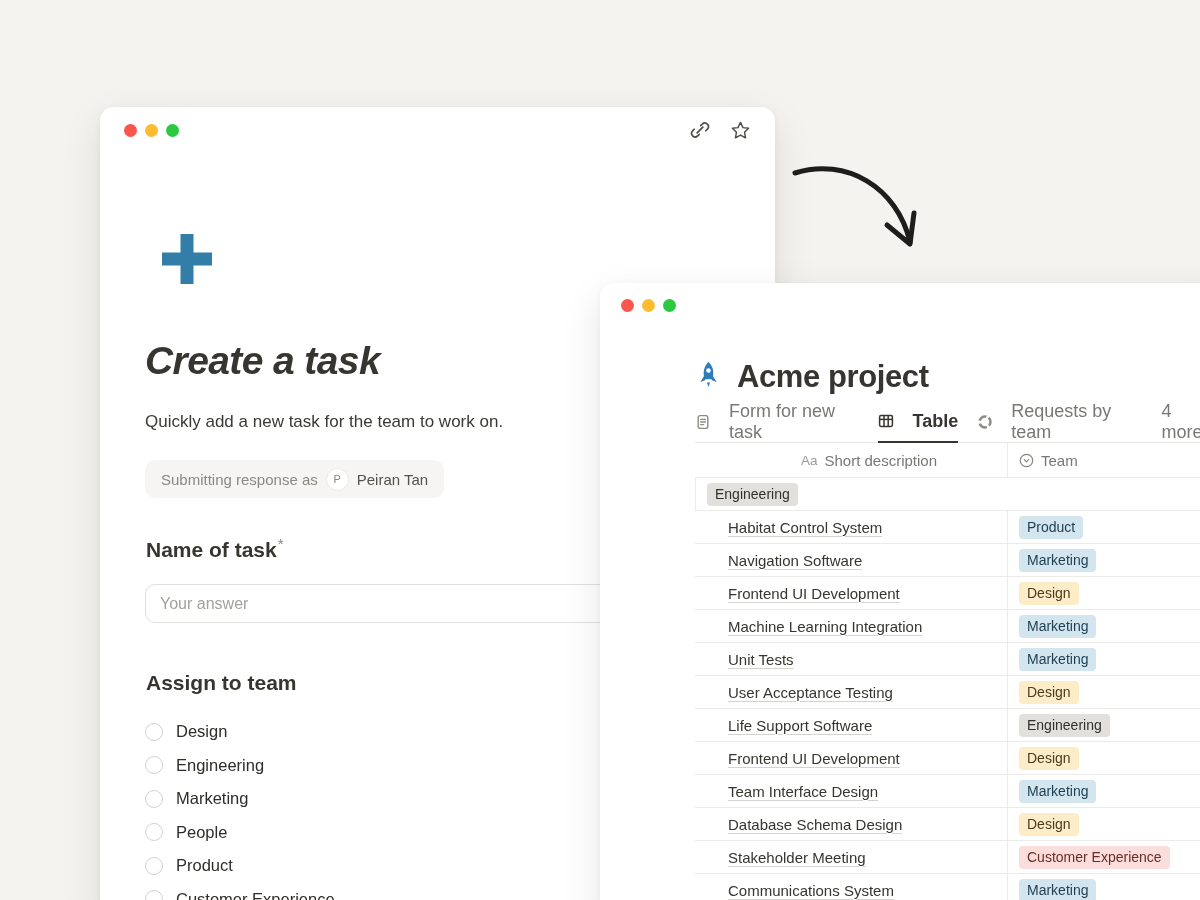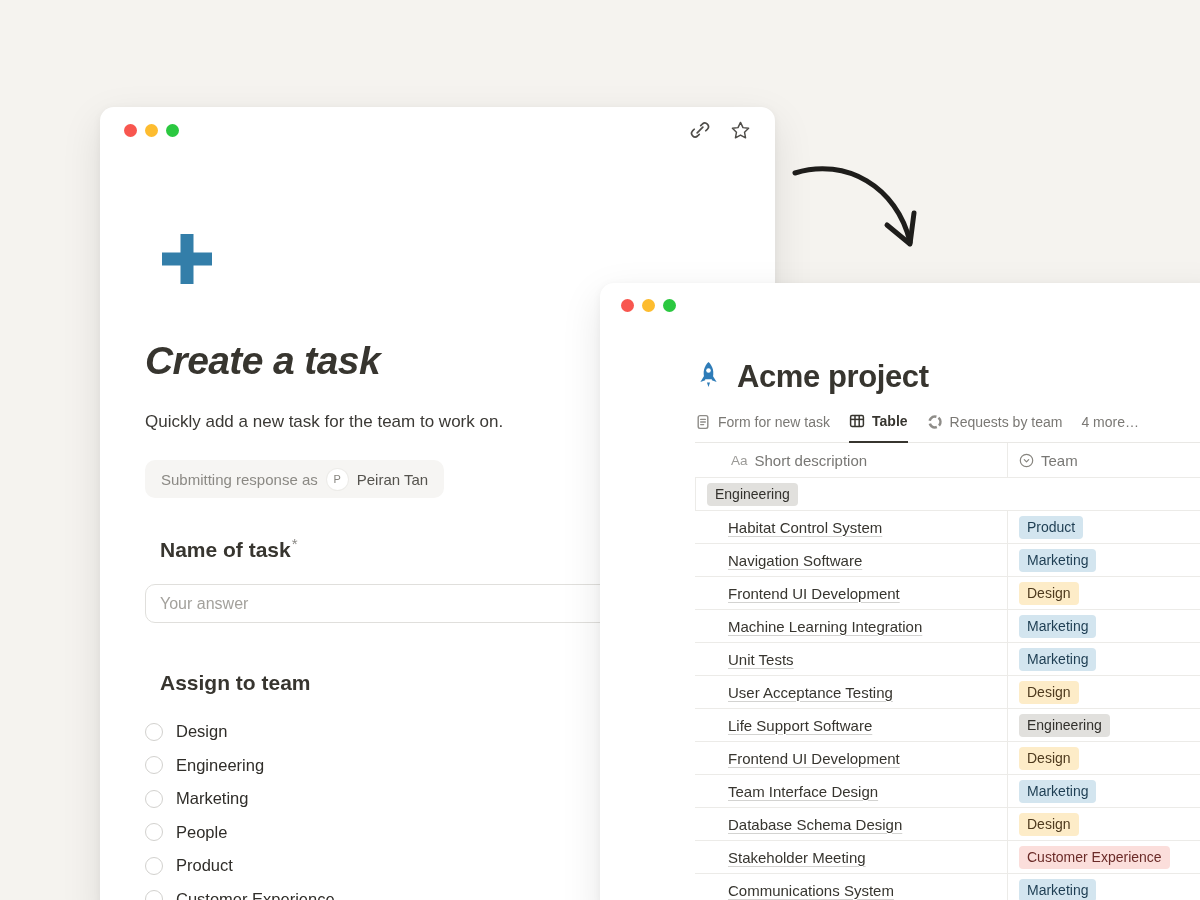--- a/index.html
+++ b/index.html
@@ -21,48 +21,48 @@
   
   .plus-icon { position:absolute; left:57px; top:121px; }
   .lw-title { position:absolute; left:45px; top:338px; font-size:39px; font-weight:700; color:#37352F; letter-spacing:-.6px;font-style:italic; }
   .lw-sub { position:absolute; left:45px; top:305px; font-size:17px; color:#3B3935; }
   .submit-badge { position:absolute; left:45px; top:353px; height:38px; display:inline-flex; align-items:center;
                   background:#F6F5F3; border-radius:10px; padding:0 16px; gap:9px; }
   .submit-prefix { font-size:15px; color:#8B8984; }
   .avatar { width:21px; height:21px; border-radius:50%; background:#FFFFFF; box-shadow:0 0 0 1px #EDECE9;
             display:flex; align-items:center; justify-content:center; font-size:11px; color:#87857F; }
   .submit-name { font-size:15px; color:#55534E; }
-  .field-label { position:absolute; left:60px; font-size:21px; font-weight:700; color:#37352F; }
+  .field-label { position:absolute; left:46px; font-size:21px; font-weight:700; color:#37352F; }
   .req { color:#8A8884; font-weight:400; font-size:15px; vertical-align:super; margin-left:1px; }
   .text-input { position:absolute; left:45px; top:477px; width:545px; height:39px; border:1px solid #E0DFDC;
                 border-radius:10px; font-size:16px; color:#37352F; padding:12px 14px; outline:none; background:#fff;
                 font-family:"Liberation Sans","DejaVu Sans",sans-serif; }
   .text-input::placeholder { color:#A3A19C; }
   .radio-list { position:absolute; left:45px; top:608px; display:flex; flex-direction:column; }
   .radio-row { height:33.5px; display:flex; align-items:center; gap:13px; }
   .radio-circle { width:18px; height:18px; border-radius:50%; border:1.5px solid #D2D1CE; background:#fff; flex:none; }
   .radio-label { font-size:16.5px; color:#2F2D29; }
 
   
   .rw-title-row { position:absolute; left:95px; top:76px; display:flex; align-items:center; gap:15px; }
   .rw-title { font-size:31px; font-weight:700; color:#37352F; letter-spacing:-.4px; }
   .tabs { position:absolute; left:95px; top:127px; right:0; height:33px; display:flex; align-items:flex-start;
           gap:19px; border-bottom:1px solid #E9E8E5; }
-  .tab { display:flex; align-items:center; gap:7px; font-size:14px; color:#7A7874; padding-bottom:9px;
+  .tab { display:flex; align-items:center; gap:18px; font-size:18px; color:#7A7874; padding-bottom:9px;
          height:33px; cursor:default; }
   .tab.active { color:#37352F; font-weight:700; border-bottom:2.5px solid #37352F; margin-bottom:-1.5px; }
   .tab .ticon { display:flex; color:#8E8C88; }
   .tab.active .ticon { color:#37352F; }
 
   .dtable { position:absolute; left:95px; top:160px; width:535px; }
   .thead { display:flex; height:34px; align-items:center; color:#787774; font-size:15px; }
   .trow { display:flex; height:33px; align-items:center; border-top:1px solid #ECEBE8; font-size:15px; }
   .col-desc { width:312px; flex:none; padding-left:33px; display:flex; align-items:center; height:100%; }
   .col-team { flex:1; border-left:1px solid #ECEBE8; padding-left:11px; display:flex; align-items:center; height:100%; }
-  .thead .col-desc { padding-left:36px; gap:7px; }
+  .thead .col-desc { padding-left:36px; gap:7px;justify-content:center; }
   .thead .col-team { gap:7px; }
   .aa-glyph { font-size:13.5px; color:#9B9A97; }
   .desc-text { color:#37352F; font-weight:500; text-decoration:underline; text-decoration-color:rgba(55,53,47,.22);
                text-underline-offset:3px; text-decoration-thickness:1px; }
   .badge { display:inline-block; padding:2px 8px; border-radius:4px; font-size:14px; line-height:19px; font-weight:400; }
 
   .arrow-wrap { position:absolute; left:788px; top:156px; z-index:3; }
 </style>
 </head>
 <body>

